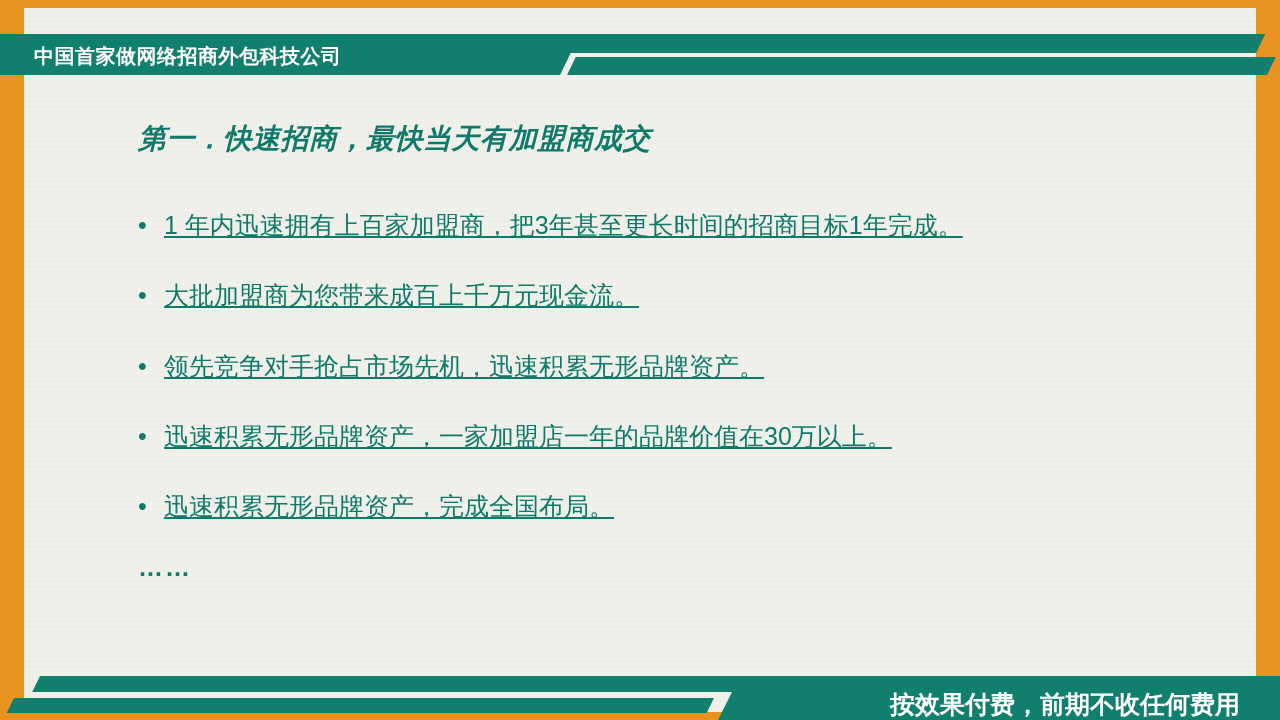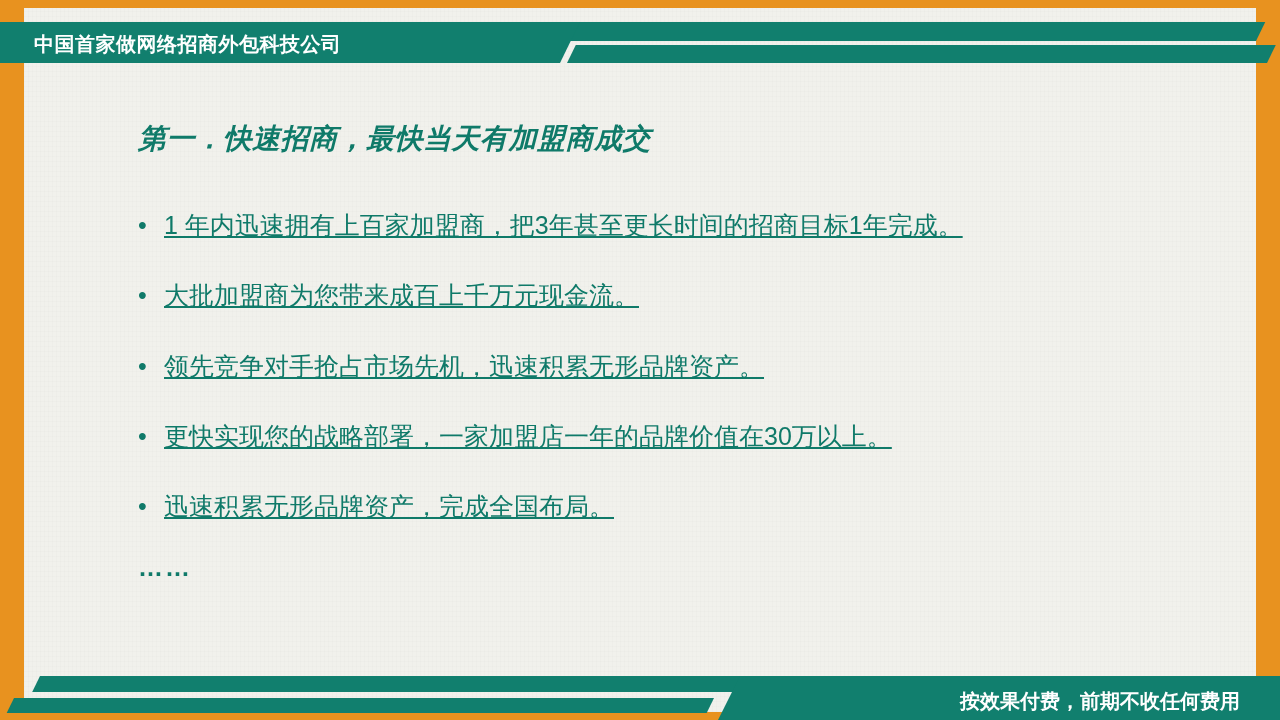--- a/index.html
+++ b/index.html
@@ -26,21 +26,21 @@
     position: absolute; inset: 0;
     background:
       repeating-linear-gradient(90deg, rgba(0,0,0,0.012) 0px, rgba(0,0,0,0.012) 1px, rgba(255,255,255,0) 1px, rgba(255,255,255,0) 4px),
       repeating-linear-gradient(0deg, rgba(0,0,0,0.010) 0px, rgba(0,0,0,0.010) 1px, rgba(255,255,255,0) 1px, rgba(255,255,255,0) 5px);
     pointer-events: none;
   }
 
   
   .header-band {
     position: absolute;
-    left: 0; top: 0;
+    left: 0; top: 12px;
     width: 1280px; height: 78px;
     z-index: 5;
   }
   .header-green-slab {
     position: absolute;
     left: 0; top: 22px;
     width: 560px; height: 41px;
     background: #117F6E;
   }
   .header-green-slab::after {
@@ -112,21 +112,21 @@
     left: 14px; top: 50px;
     width: 700px; height: 15px;
     background: #117F6E;
     transform: skewX(-26deg);
     transform-origin: top right;
   }
   .footer-text {
     position: absolute;
     right: 40px; top: 40px;
     color: #ffffff;
-    font-size: 20px;
+    font-size: 25px;
     font-weight: bold;
     white-space: nowrap;
     z-index: 6;
   }
 
   
   .content {
     position: absolute;
     left: 138px; top: 120px;
     width: 1090px;
@@ -197,21 +197,21 @@
     <li class="bullet-item">
       <span class="bullet-dot">•</span>
       <span class="bullet-text">大批加盟商为您带来成百上千万元现金流。</span>
     </li>
     <li class="bullet-item">
       <span class="bullet-dot">•</span>
       <span class="bullet-text">领先竞争对手抢占市场先机，迅速积累无形品牌资产。</span>
     </li>
     <li class="bullet-item">
       <span class="bullet-dot">•</span>
-      <span class="bullet-text">更快实现您的战略部署，一家加盟店一年的品牌价值在30万以上。</span>
+      <span class="bullet-text">迅速积累无形品牌资产，一家加盟店一年的品牌价值在30万以上。</span>
     </li>
     <li class="bullet-item">
       <span class="bullet-dot">•</span>
       <span class="bullet-text">迅速积累无形品牌资产，完成全国布局。</span>
     </li>
   </ul>
 
   <div class="ellipsis-line">……</div>
 </div>
 

